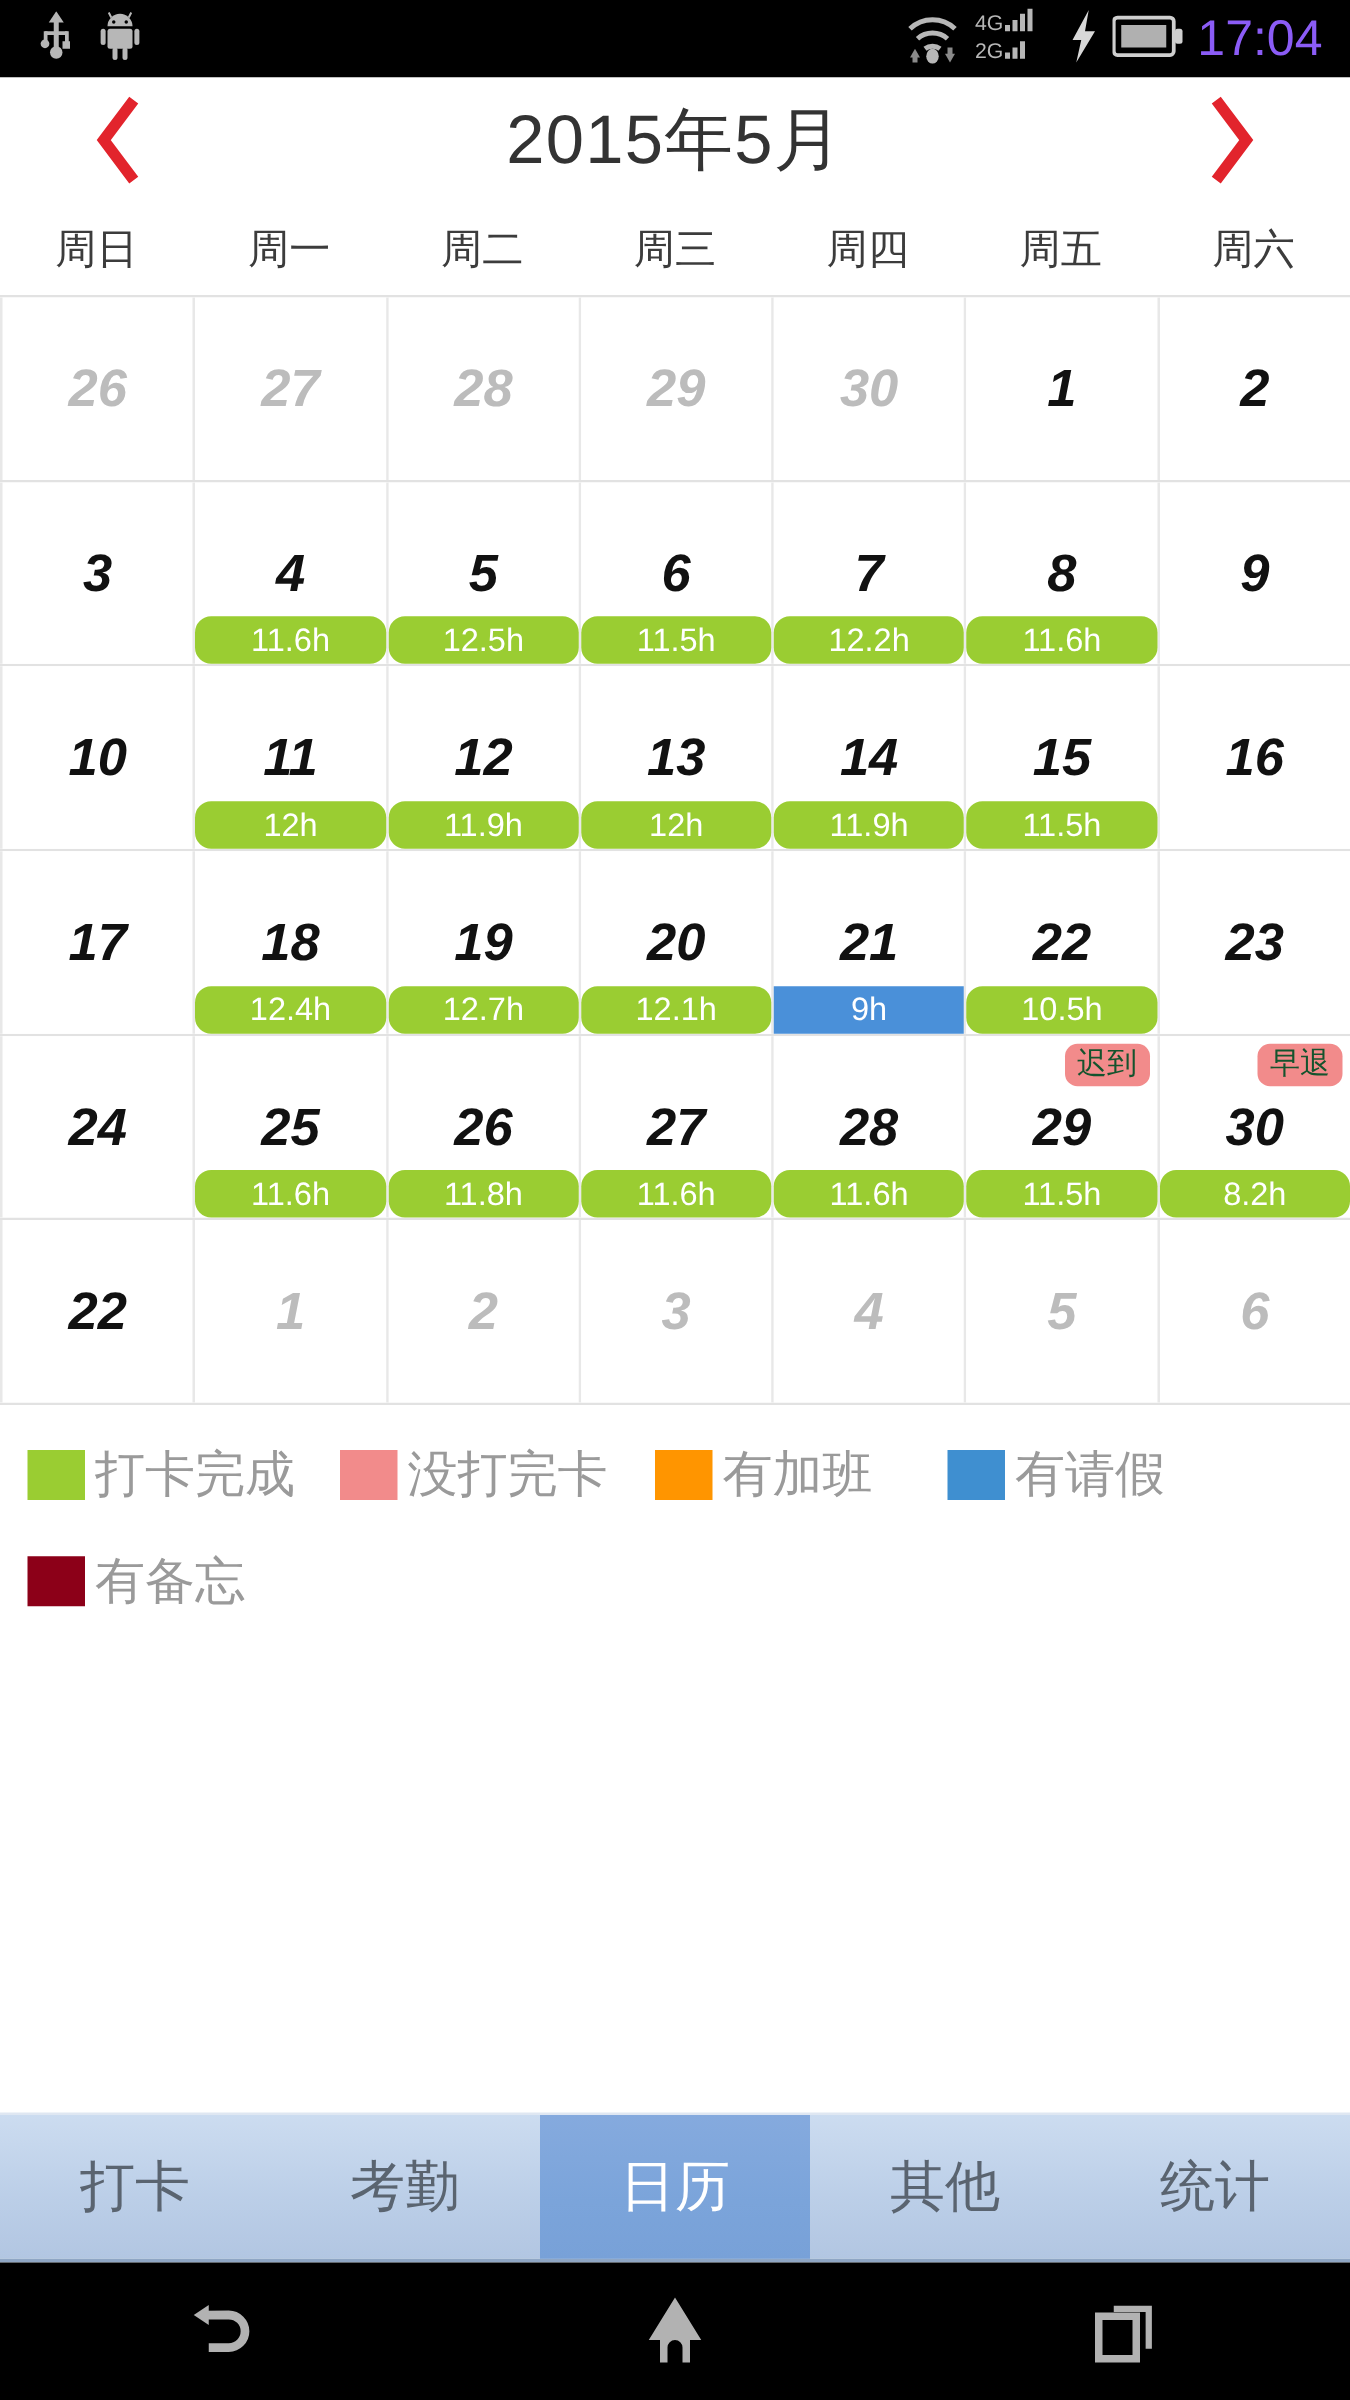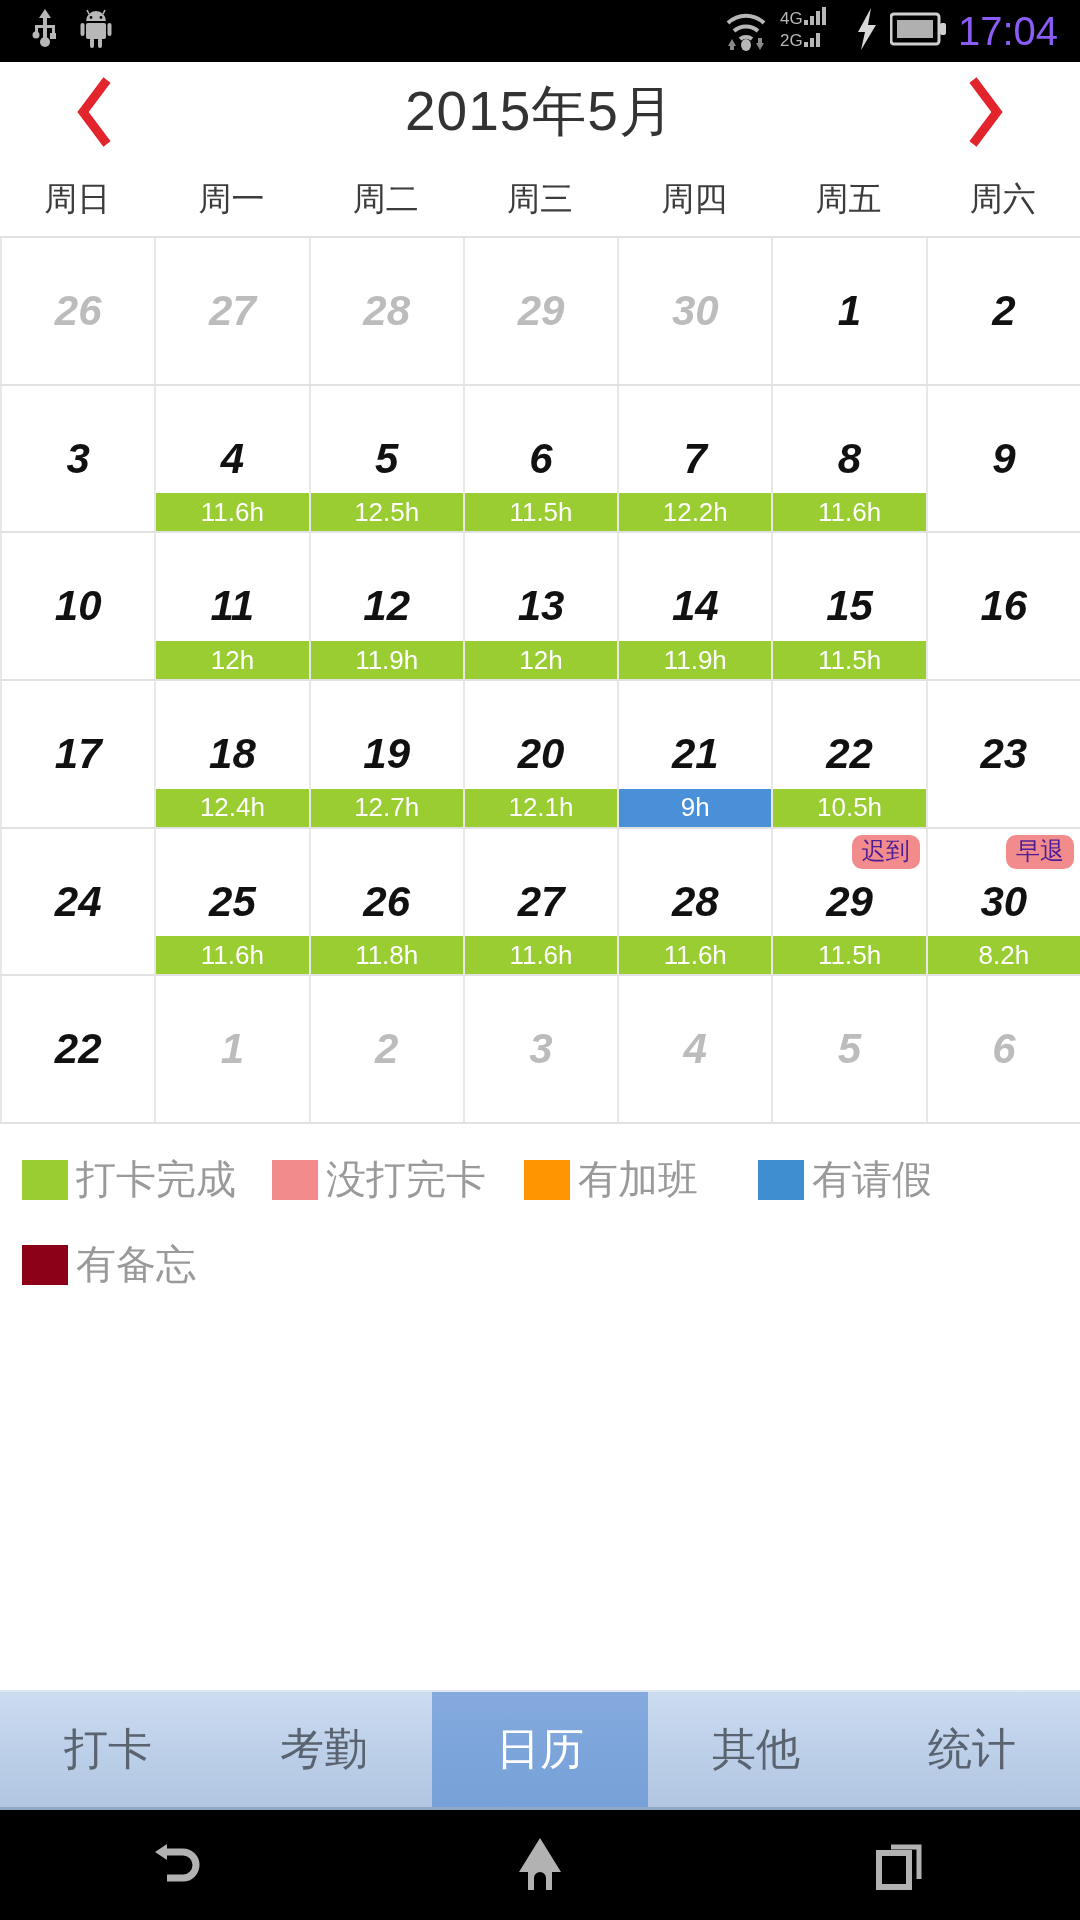--- a/index.html
+++ b/index.html
@@ -58,25 +58,25 @@
   }
   .cell:last-child { border-right:none; }
   .cell.edge-l { border-left:2px solid #e8e8e8; }
   .daynum { font-size:42px; font-weight:bold; color:#111; line-height:1;font-style:italic; }
   .cell.other .daynum { color:#bcbcbc; font-weight:bold; }
   .hourbar {
     position:absolute; left:0; right:0; bottom:0; height:38px;
     display:flex; align-items:center; justify-content:center;
     color:#fff; font-size:26px; letter-spacing:0px;
   }
-  .hourbar.green { background:#9acd32; }
+  .hourbar.green { background:#9acd32;border-radius:13px; }
   .hourbar.blue  { background:#4a90d9; }
   .badge {
     position:absolute; top:6px; right:6px;
-    background:#f28b8b; color:#4c1d95; font-size:24px;
+    background:#f28b8b; color:#14532d; font-size:24px;
     padding:4px 10px 6px 10px; border-radius:10px; line-height:1;
   }
 
   
   .legend { flex:0 0 auto; padding:28px 22px 0 22px; background:#fff; }
   .legrow { display:flex; align-items:center; margin-bottom:30px; }
   .legitem { display:flex; align-items:center; }
   .swatch { width:46px; height:40px; flex:0 0 46px; }
   .legtext { font-size:40px; color:#9a9a9a; margin-left:8px; white-space:nowrap; }
   .sp1 { margin-right:36px; }

